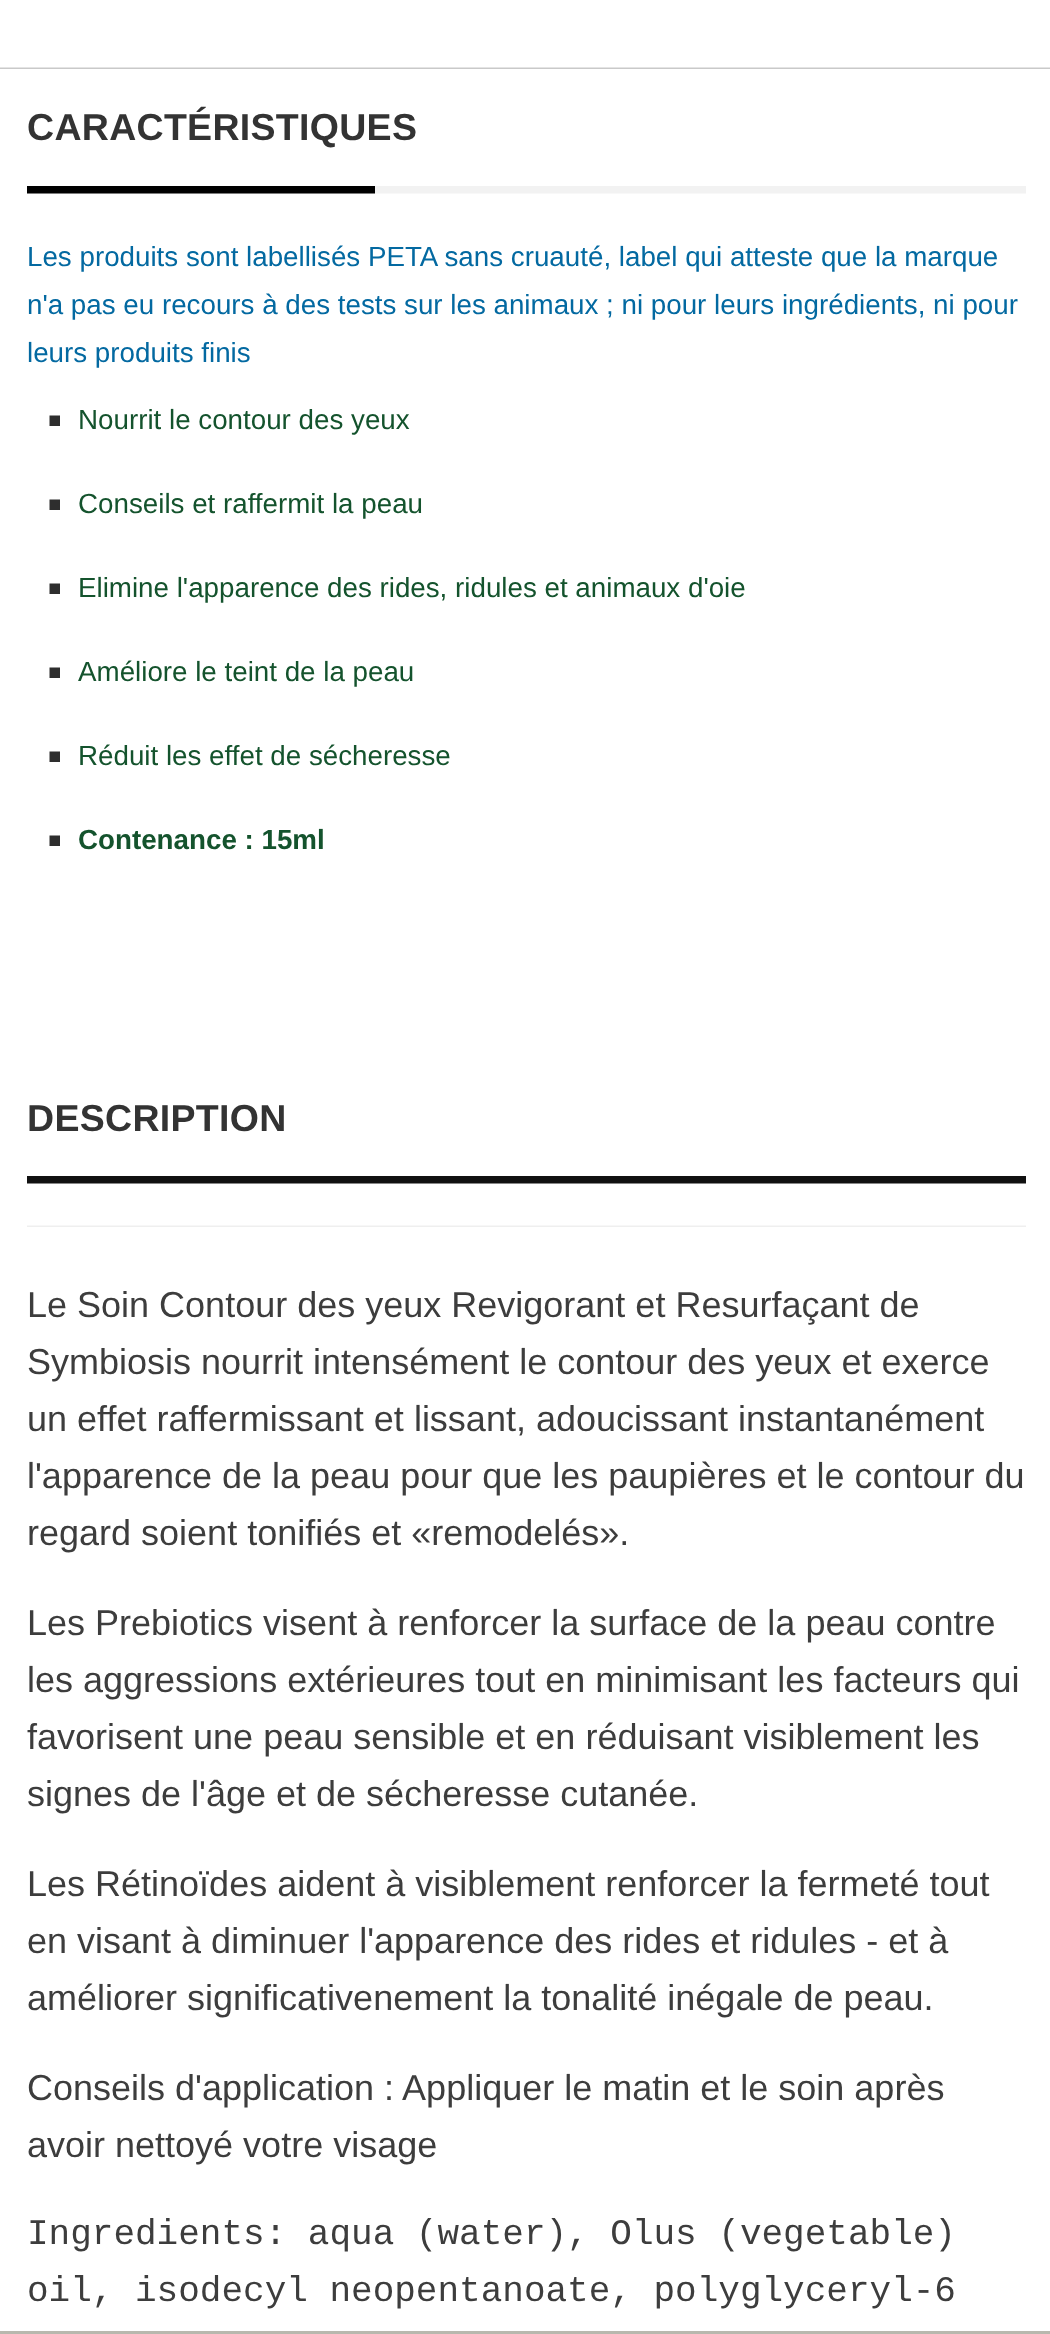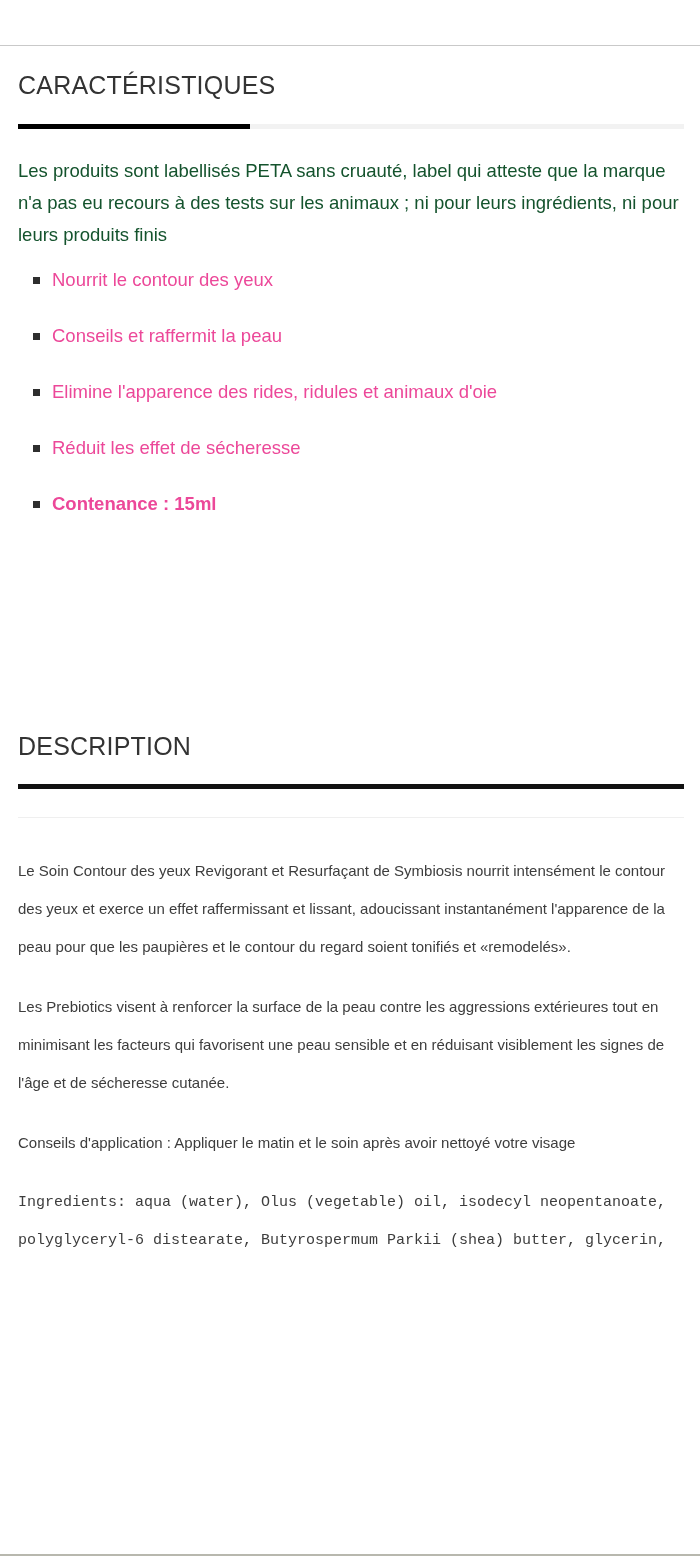--- a/index.html
+++ b/index.html
@@ -49,21 +49,21 @@
   #description-section {
     position: absolute;
     top: 707px;
     left: 0;
     width: 700px;
     box-sizing: border-box;
   }
 
   .section-heading {
     font-size: 25px;
-    font-weight: normal;
+    font-weight: bold;
     letter-spacing: 0.2px;
     color: #333333;
     margin: 0;
     padding-top: 24px;
     font-stretch: condensed;
     line-height: 1.25;
   }
 
   
   .rule-partial {
@@ -91,56 +91,56 @@
   }
   .rule-faint {
     height: 1px;
     margin-top: 28px;
     background: #efefef;
   }
 
   .intro-text {
     font-size: 18.5px;
     line-height: 32px;
-    color: #14532d;
+    color: #0369a1;
     margin: 0;
     padding-top: 26px;
   }
 
   .feature-list {
     list-style: none;
     margin: 0;
     padding: 16px 0 0 0;
   }
   .feature-list li {
     position: relative;
     font-size: 18.5px;
     line-height: 26px;
-    color: #ec4899;
+    color: #14532d;
     padding-left: 34px;
     margin-bottom: 30px;
   }
   .feature-list li:last-child {
     margin-bottom: 17px;
     font-weight: bold;
   }
   .feature-list li .marker {
     position: absolute;
     left: 15px;
     top: 10px;
     width: 7px;
     height: 7px;
     background: #2e2e2e;
   }
 
   .desc-body {
     padding-top: 34px;
   }
   .desc-body p {
-    font-size: 15px;
+    font-size: 24px;
     line-height: 38px;
     color: #3d3d3d;
     margin: 0 0 22px 0;
   }
   .desc-body p:last-child {
     margin-bottom: 0;
     font-family: Liberation Mono, monospace;
   }
 
   
@@ -175,38 +175,43 @@
       <li>
         <span class="marker"></span>
         <span>Conseils et raffermit la peau</span>
       </li>
       <li>
         <span class="marker"></span>
         <span>Elimine l'apparence des rides, ridules et animaux d'oie</span>
       </li>
       <li>
         <span class="marker"></span>
+        <span>Améliore le teint de la peau</span>
+      </li>
+      <li>
+        <span class="marker"></span>
         <span>Réduit les effet de sécheresse</span>
       </li>
       <li>
         <span class="marker"></span>
         <span>Contenance : 15ml</span>
       </li>
     </ul>
   </section>
 
   <section class="section" id="description-section">
     <h2 class="section-heading">DESCRIPTION</h2>
 
     <div class="rule-full"></div>
     <div class="rule-faint"></div>
 
     <div class="desc-body">
       <p>Le Soin Contour des yeux Revigorant et Resurfaçant de Symbiosis nourrit intensément le contour des yeux et exerce un effet raffermissant et lissant, adoucissant instantanément l'apparence de la peau pour que les paupières et le contour du regard soient tonifiés et «remodelés».</p>
       <p>Les Prebiotics visent à renforcer la surface de la peau contre les aggressions extérieures tout en minimisant les facteurs qui favorisent une peau sensible et en réduisant visiblement les signes de l'âge et de sécheresse cutanée.</p>
+      <p>Les Rétinoïdes aident à visiblement renforcer la fermeté tout en visant à diminuer l'apparence des rides et ridules - et à améliorer significativenement la tonalité inégale de peau.</p>
       <p>Conseils d'application : Appliquer le matin et le soin après avoir nettoyé votre visage</p>
       <p>Ingredients: aqua (water), Olus (vegetable) oil, isodecyl neopentanoate, polyglyceryl-6 distearate, Butyrospermum Parkii (shea) butter, glycerin,</p>
     </div>
   </section>
 
   <div class="bottom-rule"></div>
 
 </div>
 
 </body></html>

